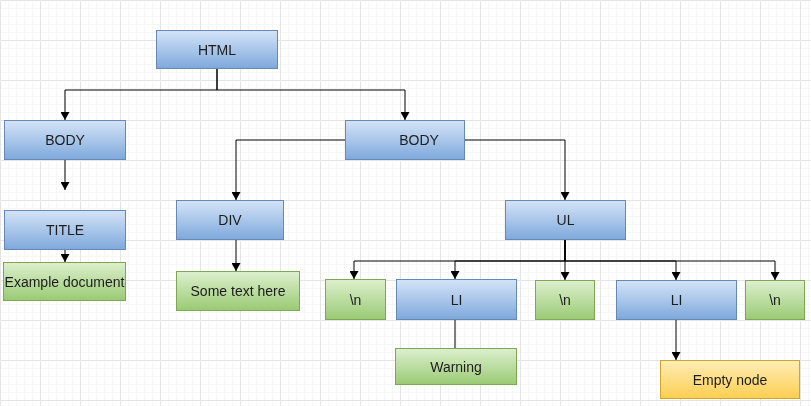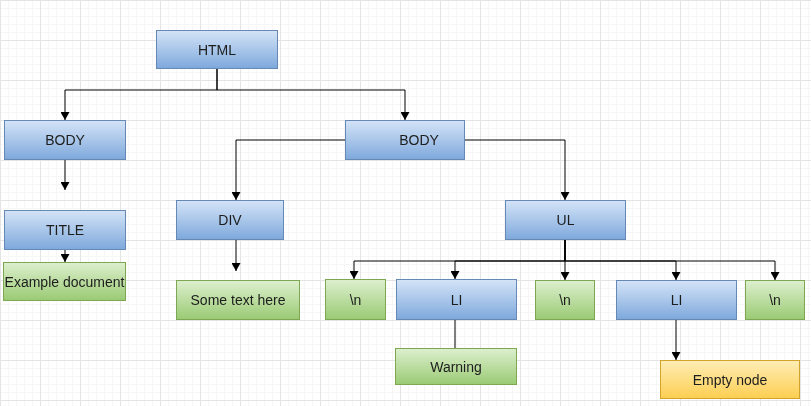--- a/index.html
+++ b/index.html
@@ -88,21 +88,21 @@
       </div>
       <div class="node" style="left: 176px; top: 200px; width: 108px; height: 40px; background: linear-gradient(rgb(211, 227, 247), rgb(127, 169, 220)); border: 1px solid rgb(102, 136, 180);">
         <span class="node-label">DIV</span>
       </div>
       <div class="node" style="left: 505px; top: 200px; width: 121px; height: 40px; background: linear-gradient(rgb(211, 227, 247), rgb(127, 169, 220)); border: 1px solid rgb(102, 136, 180);">
         <span class="node-label">UL</span>
       </div>
       <div class="node" style="left: 3px; top: 262px; width: 123px; height: 39px; background: linear-gradient(rgb(220, 239, 205), rgb(155, 203, 117)); border: 1px solid rgb(125, 167, 82);">
         <span class="node-label">Example document</span>
       </div>
-      <div class="node" style="left: 176px; top: 271px; width: 124px; height: 40px; background: linear-gradient(rgb(220, 239, 205), rgb(155, 203, 117)); border: 1px solid rgb(125, 167, 82); margin-top: 9px;">
+      <div class="node" style="left: 176px; top: 271px; width: 124px; height: 40px; background: linear-gradient(rgb(220, 239, 205), rgb(155, 203, 117)); border: 1px solid rgb(125, 167, 82);">
         <span class="node-label">Some text here</span>
       </div>
       <div class="node" style="left: 325px; top: 279px; width: 61px; height: 41px; background: linear-gradient(rgb(220, 239, 205), rgb(155, 203, 117)); border: 1px solid rgb(125, 167, 82);">
         <span class="node-label">\n</span>
       </div>
       <div class="node" style="left: 396px; top: 279px; width: 121px; height: 41px; background: linear-gradient(rgb(211, 227, 247), rgb(127, 169, 220)); border: 1px solid rgb(102, 136, 180);">
         <span class="node-label">LI</span>
       </div>
       <div class="node" style="left: 535px; top: 280px; width: 60px; height: 40px; background: linear-gradient(rgb(220, 239, 205), rgb(155, 203, 117)); border: 1px solid rgb(125, 167, 82);">
         <span class="node-label">\n</span>

